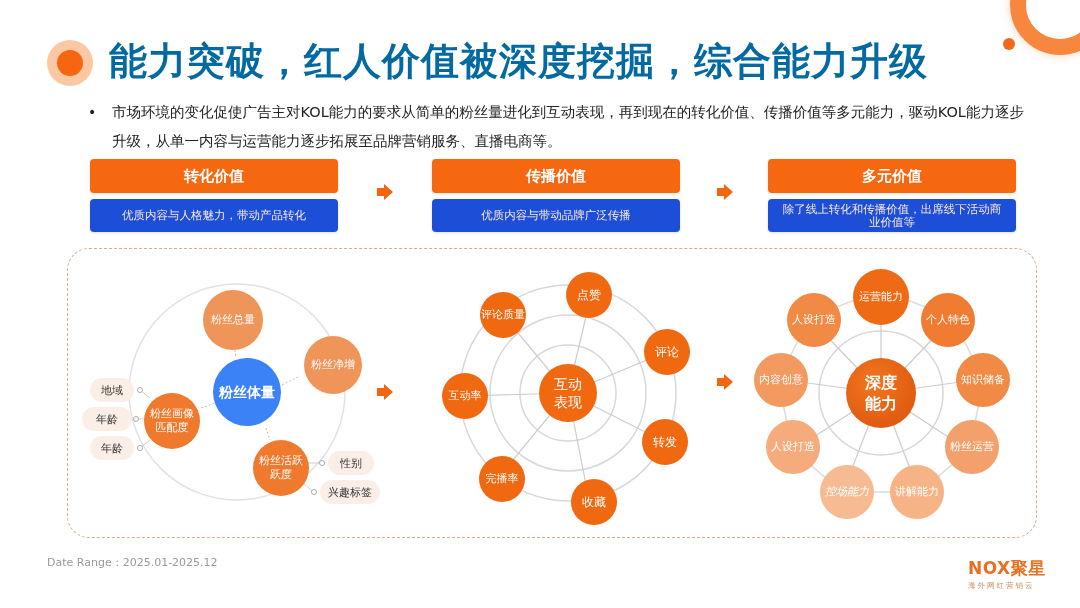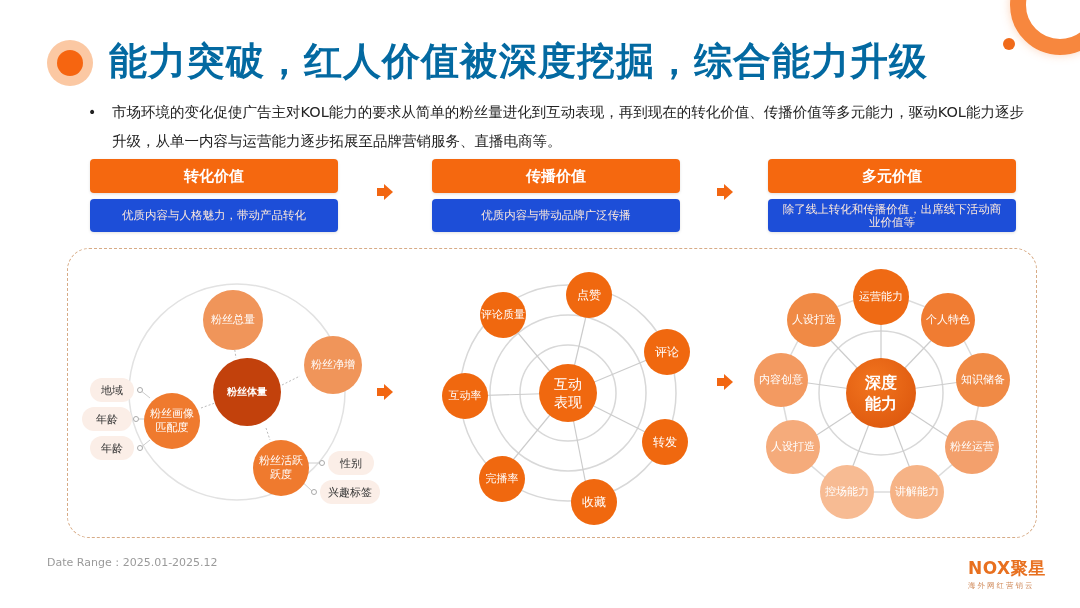--- a/index.html
+++ b/index.html
@@ -95,21 +95,21 @@
     <line x1="308" y1="463" x2="322" y2="463" stroke="#ccc" stroke-width="1"></line>
     <line x1="298" y1="478" x2="312" y2="491" stroke="#ccc" stroke-width="1"></line>
     <circle cx="140" cy="390" r="2.5" fill="#fff" stroke="#aaa"></circle>
     <circle cx="136" cy="419" r="2.5" fill="#fff" stroke="#aaa"></circle>
     <circle cx="140" cy="448" r="2.5" fill="#fff" stroke="#aaa"></circle>
     <circle cx="322" cy="463" r="2.5" fill="#fff" stroke="#aaa"></circle>
     <circle cx="314" cy="492" r="2.5" fill="#fff" stroke="#aaa"></circle>
   </svg>
   <div class="node" style="left:203px; top:290px; width:60px; height:60px; background:#f0955a;">粉丝总量</div>
   <div class="node" style="left:292px; top:336px; width:58px; height:58px; background:#f0955a;margin-left:12px;">粉丝净增</div>
-  <div class="node" style="left:213px; top:358px; width:68px; height:68px; background:#c2410c; font-size:10px; font-weight:bold;">粉丝体量</div>
+  <div class="node" style="left:213px; top:358px; width:68px; height:68px; background:#3b82f6; font-size:14px; font-weight:bold;">粉丝体量</div>
   <div class="node" style="left:253px; top:440px; width:56px; height:56px; background:#ef7a2e; padding:0 6px;">粉丝活跃跃度</div>
   <div class="node" style="left:144px; top:393px; width:56px; height:56px; background:#ef7a2e; padding:0 6px;">粉丝画像匹配度</div>
   <div class="tag" style="left:90px; top:378px; width:44px;">地域</div>
   <div class="tag" style="left:82px; top:407px; width:50px;">年龄</div>
   <div class="tag" style="left:90px; top:436px; width:44px;">年龄</div>
   <div class="tag" style="left:328px; top:451px; width:46px;">性别</div>
   <div class="tag" style="left:320px; top:480px; width:60px;">兴趣标签</div>
 </div>
 
 <div class="diagram" style="left:1px; top:0; width:1080px; height:508px;padding-left:44px;">
@@ -147,21 +147,21 @@
     <line x1="881" y1="393" x2="846" y2="484" stroke="#ccc" stroke-width="1.2"></line>
     <line x1="881" y1="393" x2="800" y2="446" stroke="#ccc" stroke-width="1.2"></line>
     <line x1="881" y1="393" x2="786" y2="380" stroke="#ccc" stroke-width="1.2"></line>
     <line x1="881" y1="393" x2="816" y2="325" stroke="#ccc" stroke-width="1.2"></line>
   </svg>
   <div class="node" style="left:853px; top:269px; width:56px; height:56px; background:#ef6a14;font-family:Liberation Mono, monospace;">运营能力</div>
   <div class="node" style="left:921px; top:293px; width:54px; height:54px; background:#f07c32;">个人特色</div>
   <div class="node" style="left:956px; top:353px; width:54px; height:54px; background:#f08a45;">知识储备</div>
   <div class="node" style="left:945px; top:420px; width:54px; height:54px; background:#f3a06c;">粉丝运营</div>
   <div class="node" style="left:890px; top:465px; width:54px; height:54px; background:#f6b386;">讲解能力</div>
-  <div class="node" style="left:820px; top:465px; width:54px; height:54px; background:#f7bb93;">控场能力</div>
+  <div class="node" style="left:820px; top:465px; width:54px; height:54px; background:#f7bb93;font-style:italic;">控场能力</div>
   <div class="node" style="left:766px; top:420px; width:54px; height:54px; background:#f5ab7b;">人设打造</div>
   <div class="node" style="left:754px; top:353px; width:54px; height:54px; background:#f39a61;">内容创意</div>
   <div class="node" style="left:787px; top:293px; width:54px; height:54px; background:#f08a45;">人设打造</div>
   <div class="node" style="left:846px; top:358px; width:70px; height:70px; background:radial-gradient(circle at 40% 35%, #f2751f, #d9520a); font-size:16px; line-height:21px; padding:0 17px; font-weight:bold;">深度能力</div>
 </div>
 
 <div class="source">
   <div>Date Range：2025.01-2025.12</div>
 </div>
 <div class="logo">

